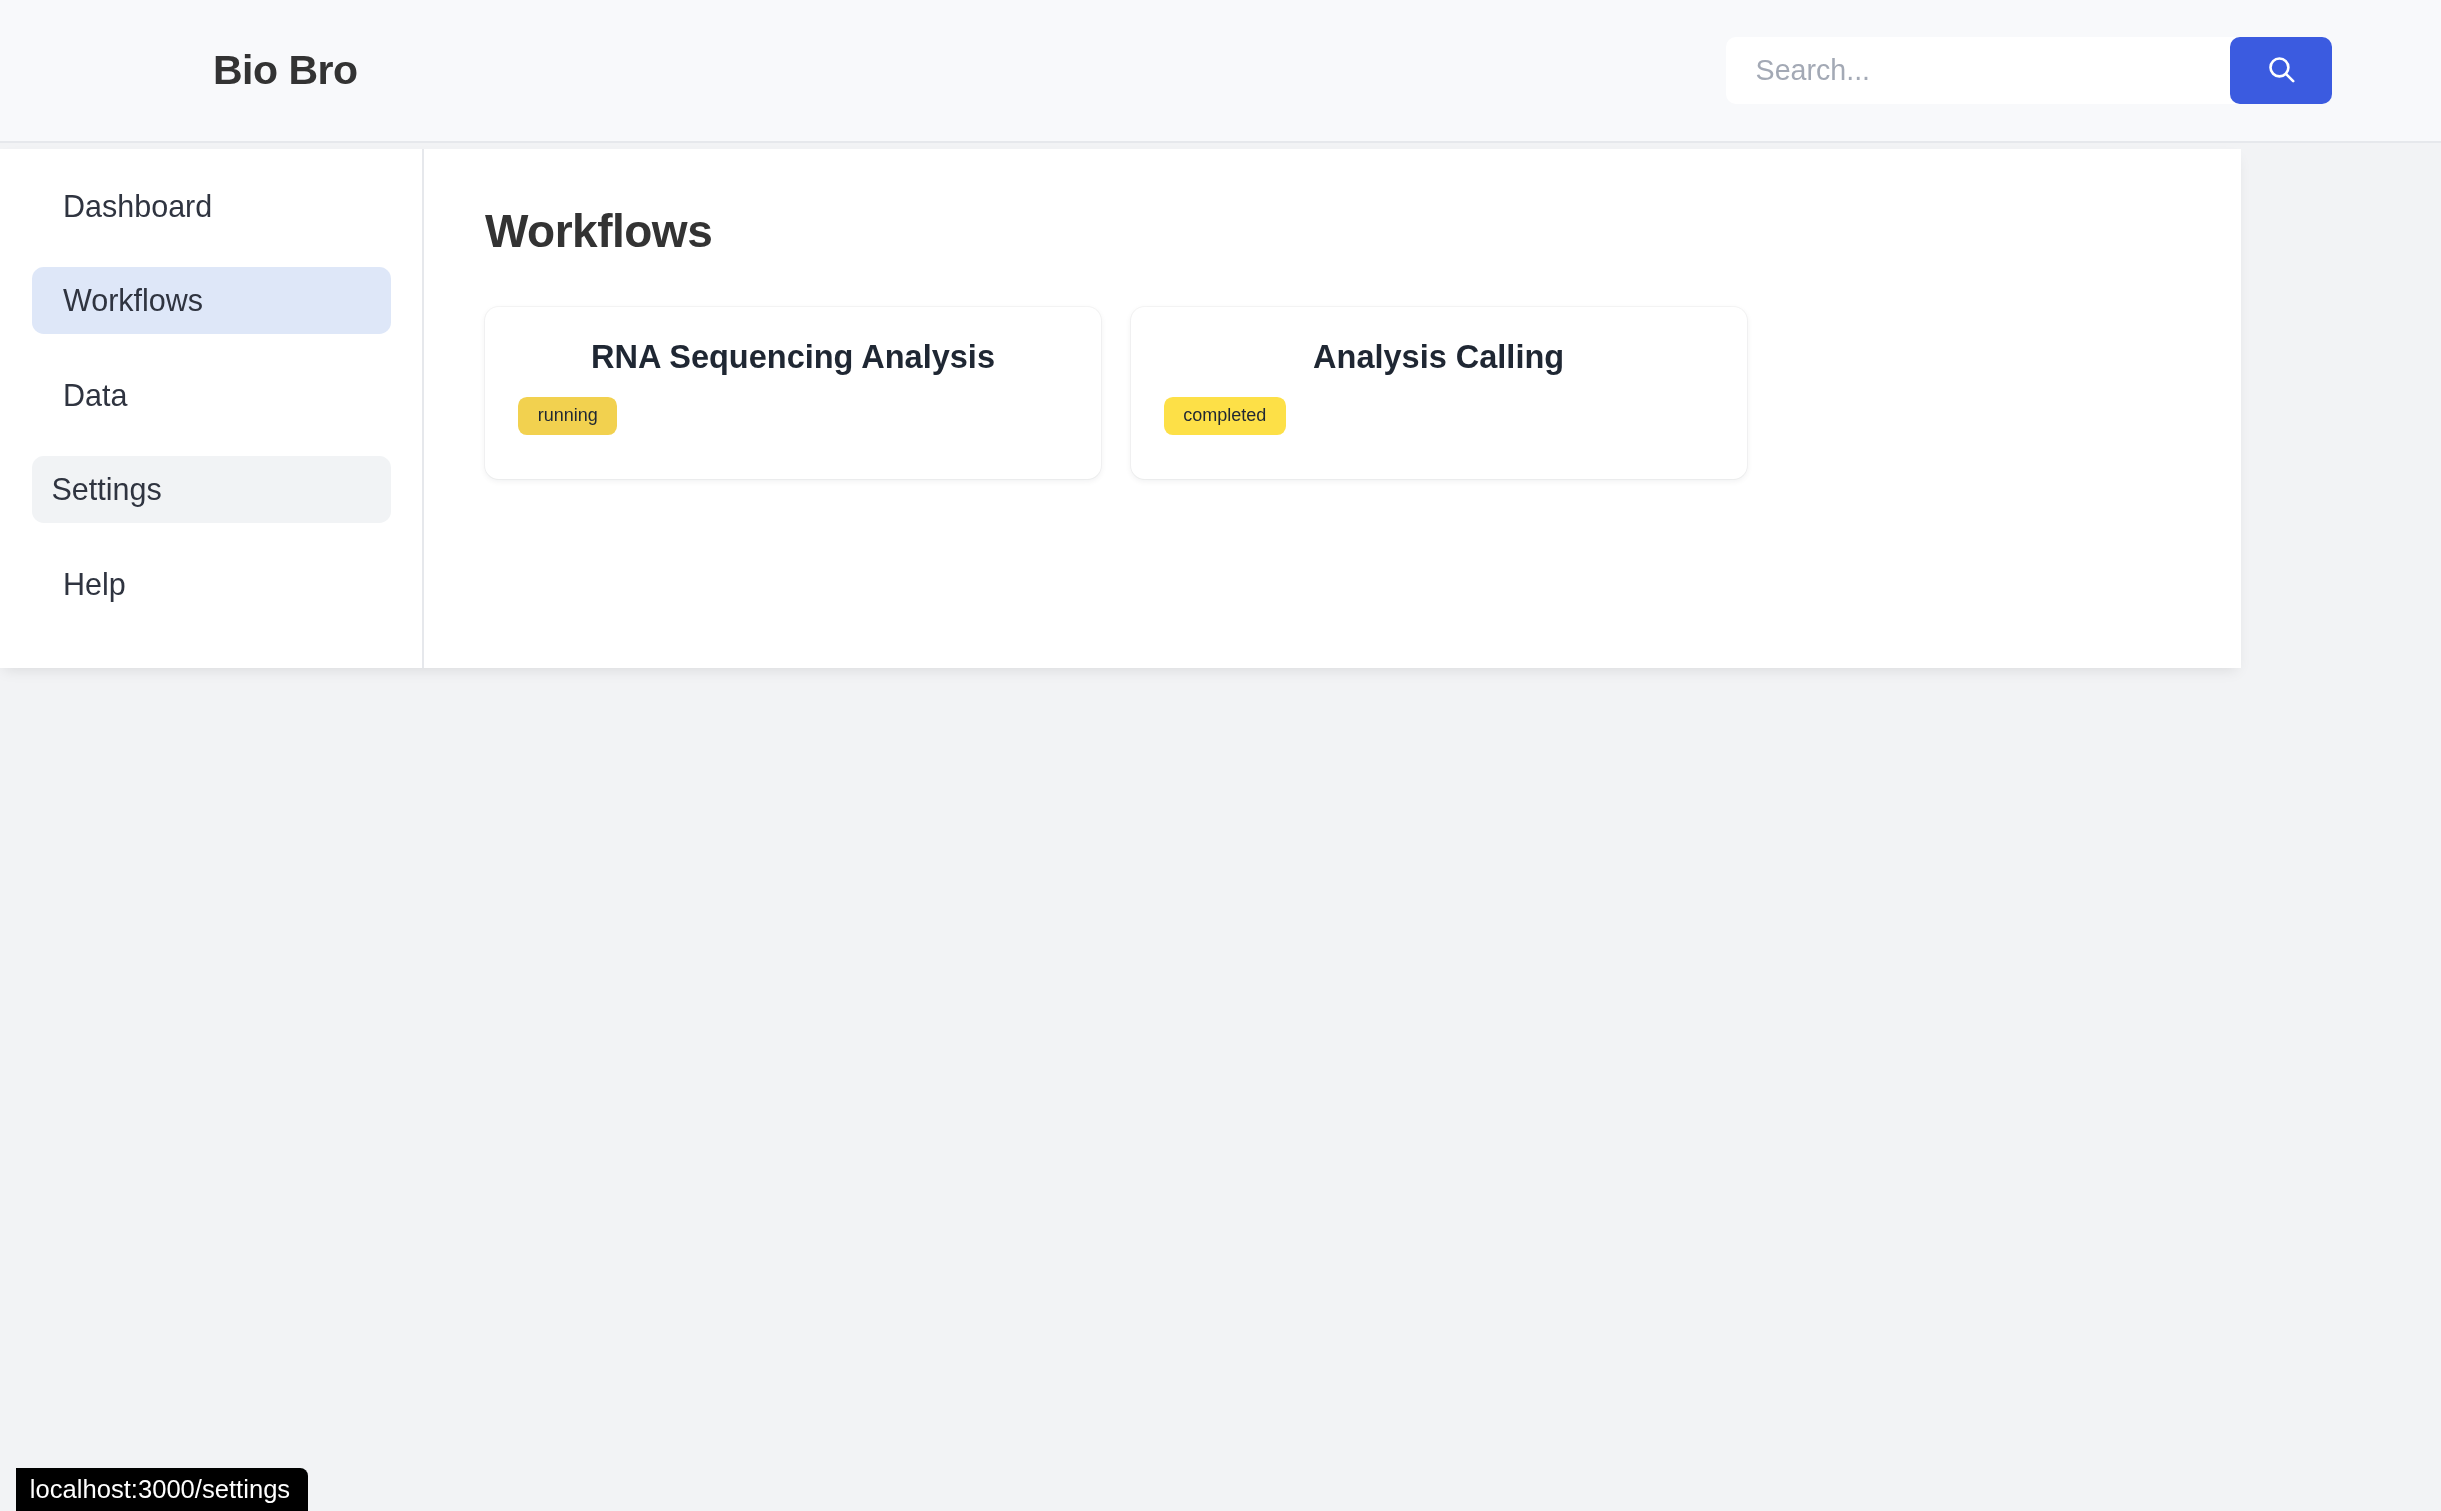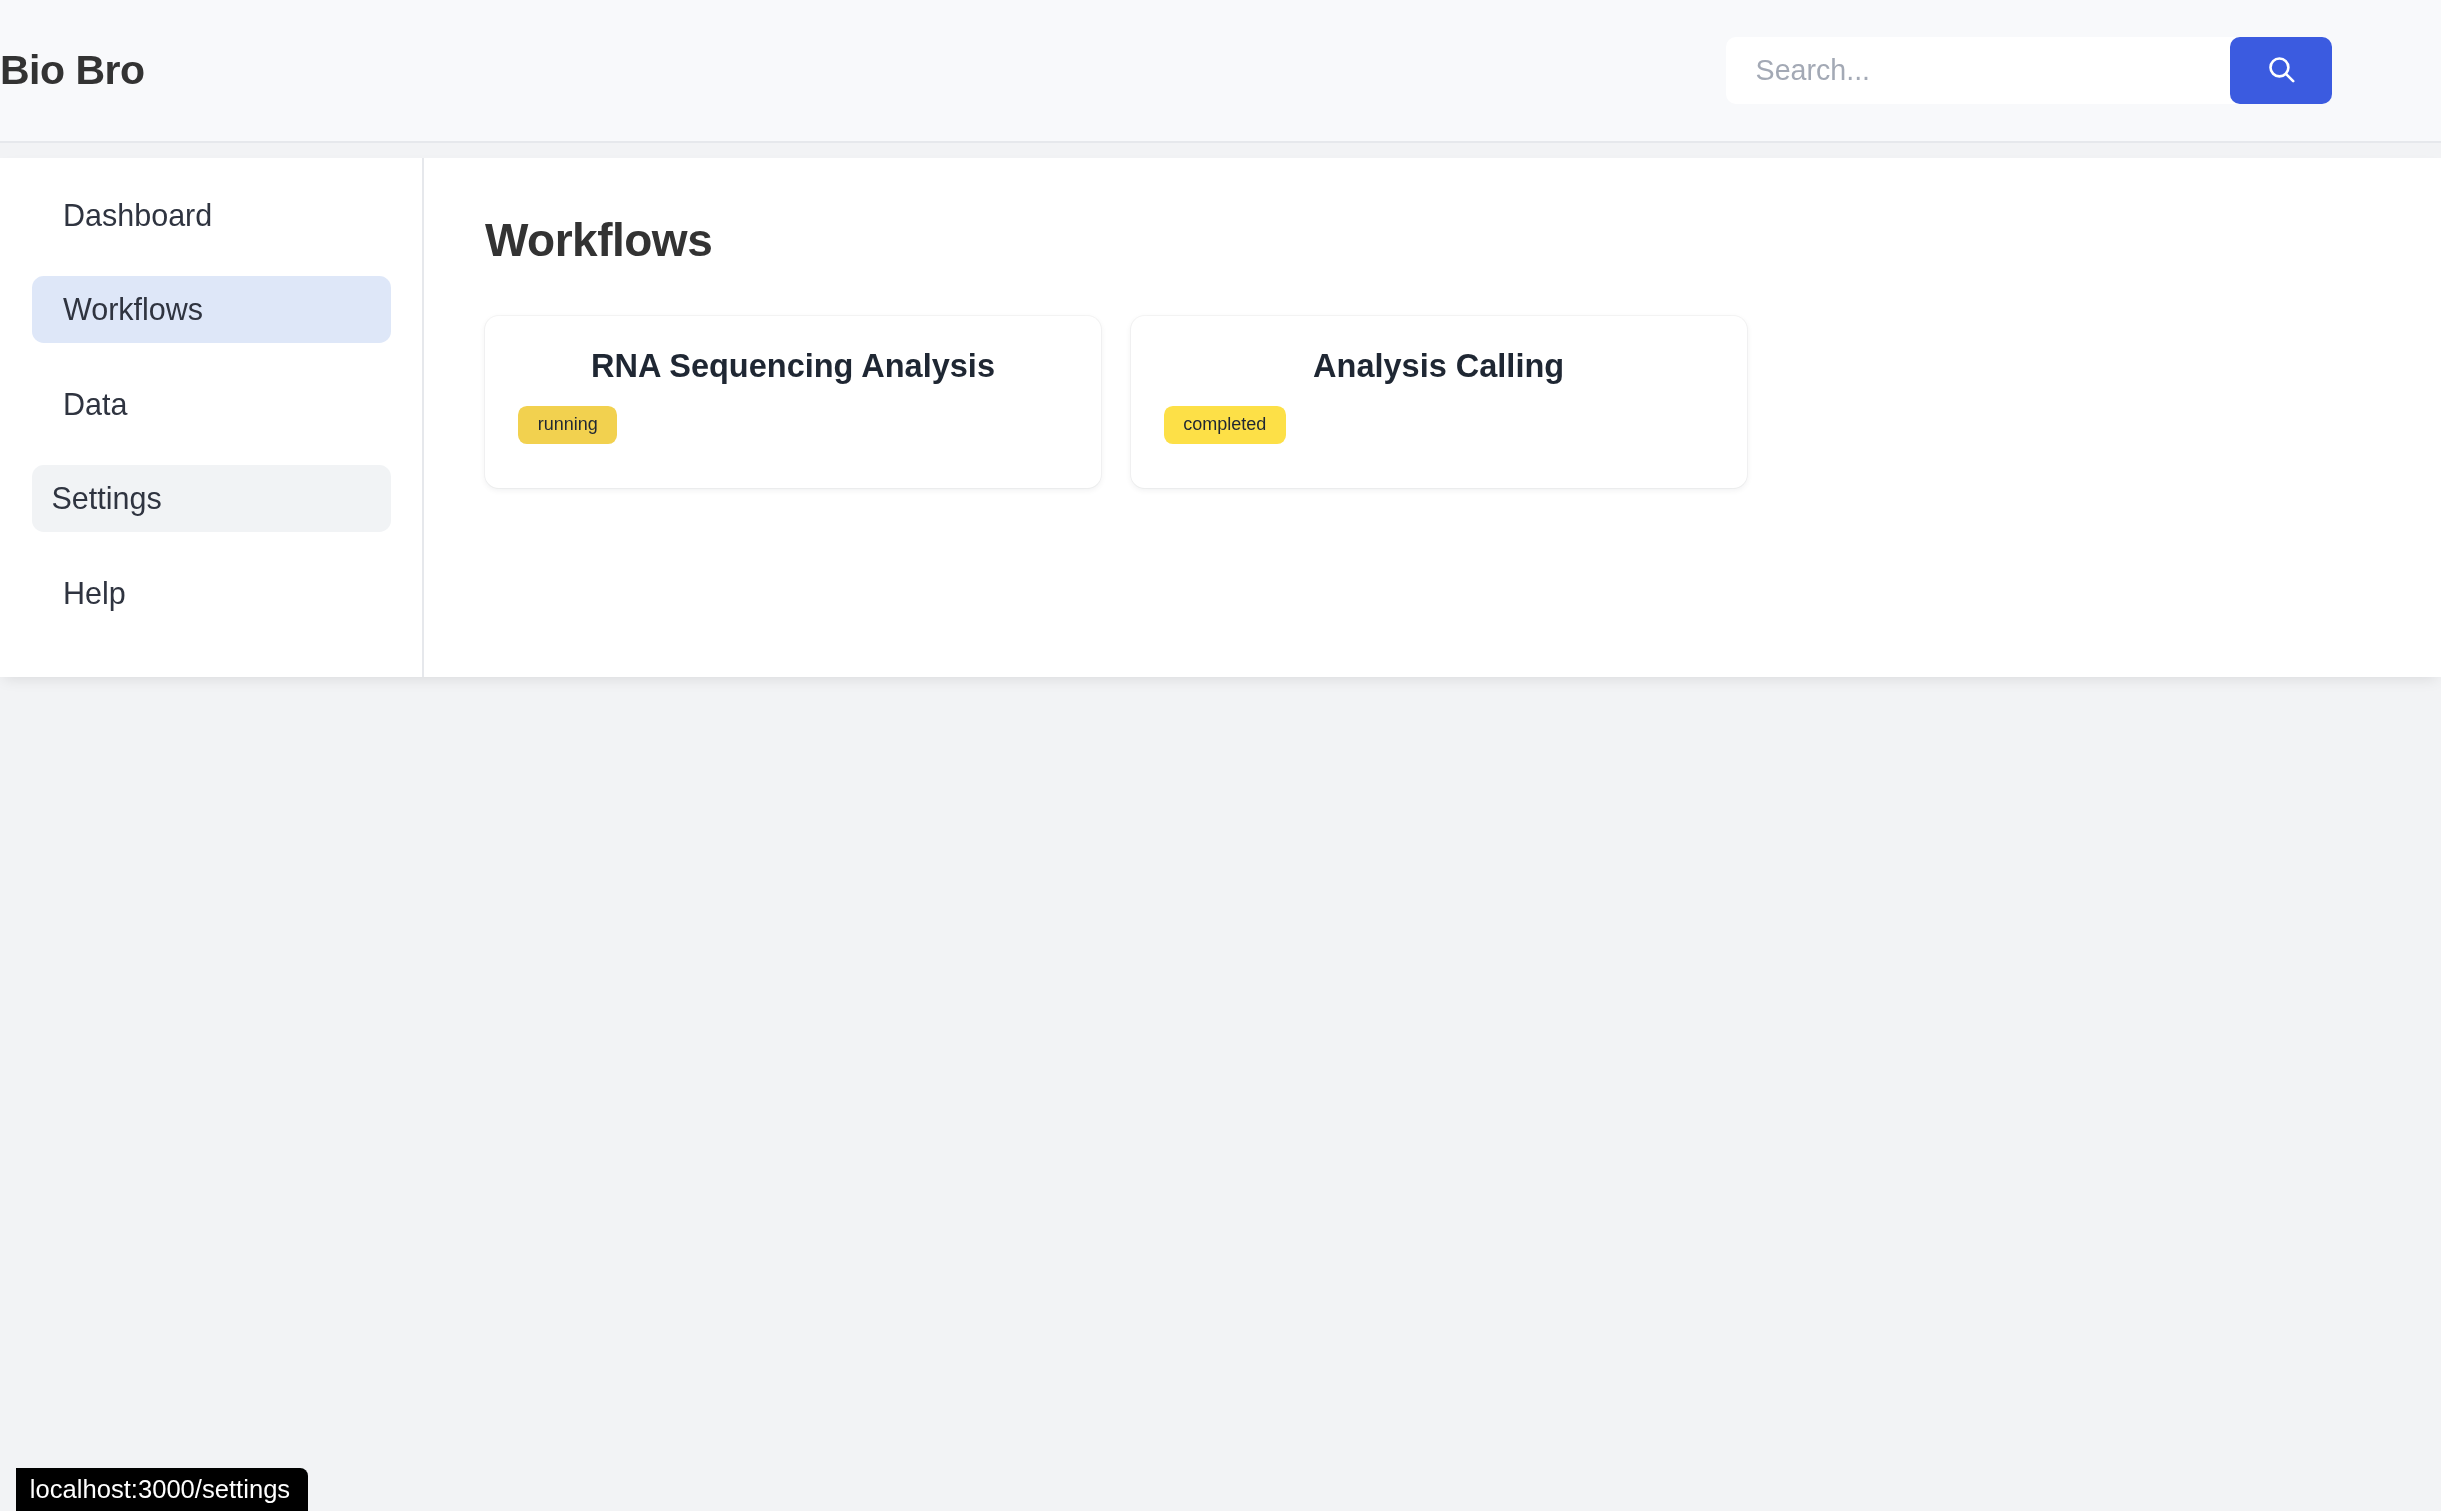--- a/index.html
+++ b/index.html
@@ -24,20 +24,21 @@
     top: 0; left: 0;
     width: 2441px;
     height: 143px;
     background: #F8F9FB;
     border-bottom: 2px solid #E6E8EC;
     display: flex;
     align-items: center;
   }
 
   .brand {
+    margin-left: 213px;
     font-size: 41px;
     font-weight: bold;
     color: #333333;
     letter-spacing: -0.5px;
     white-space: nowrap;
   }
 
   .search-wrap {
     position: absolute;
     left: 1726px;
@@ -70,22 +71,22 @@
     margin-left: -7.9px;
     display: flex;
     align-items: center;
     justify-content: center;
     cursor: pointer;
   }
 
   
   .shell {
     position: absolute;
-    top: 158px; left: 0;
-    width: 2441px;
+    top: 149px; left: 0;
+    width: 2241px;
     height: 519px;
     background: #FFFFFF;
     display: flex;
     box-shadow: 0 5.9px 13.8px -3.9px rgba(0,0,0,0.10);
   }
 
   .sidebar {
     width: 424px;
     height: 519px;
     background: #FFFFFF;

